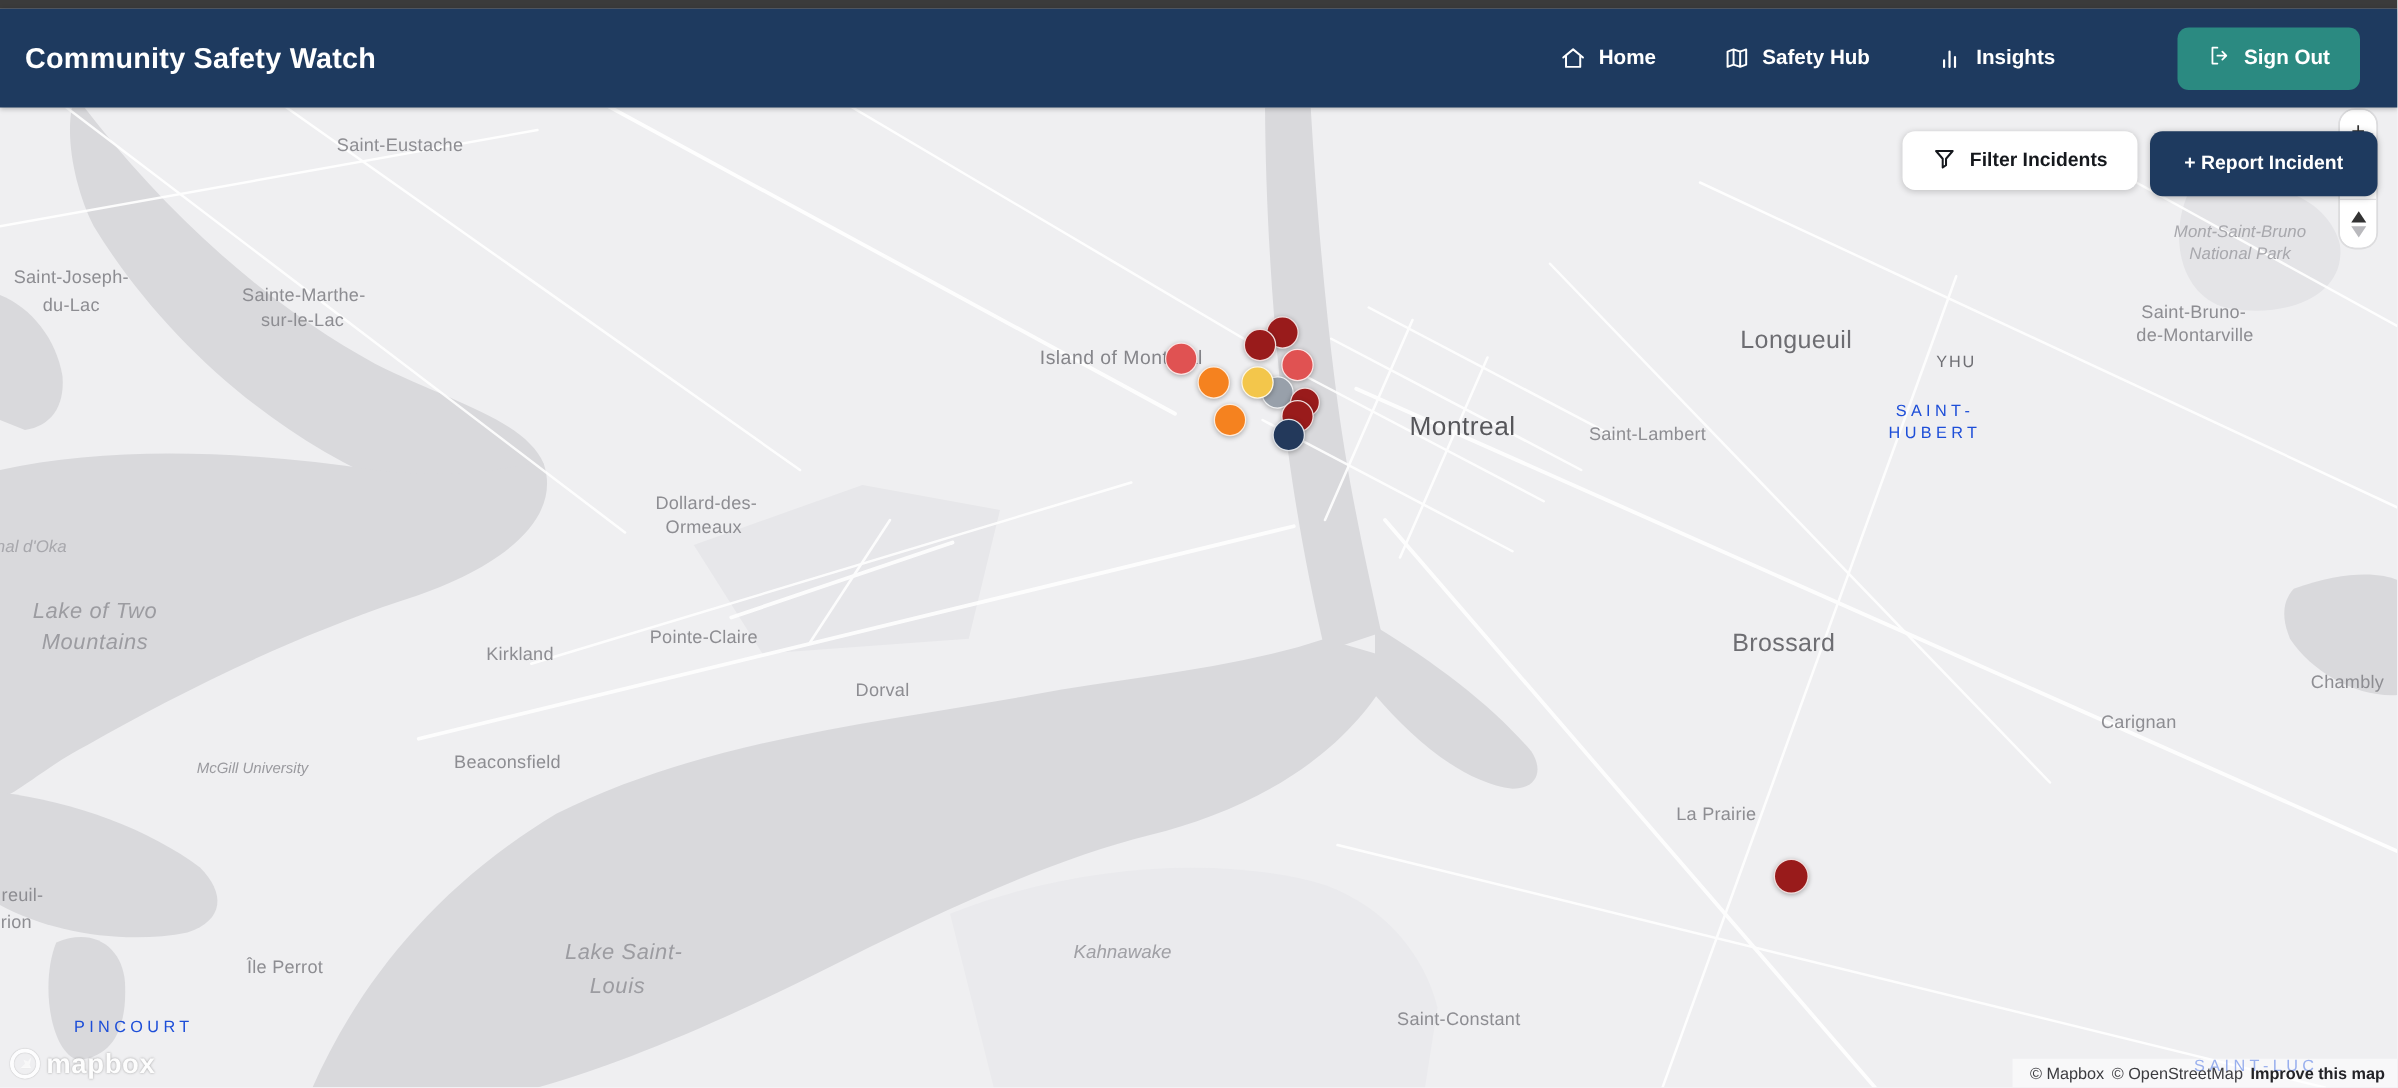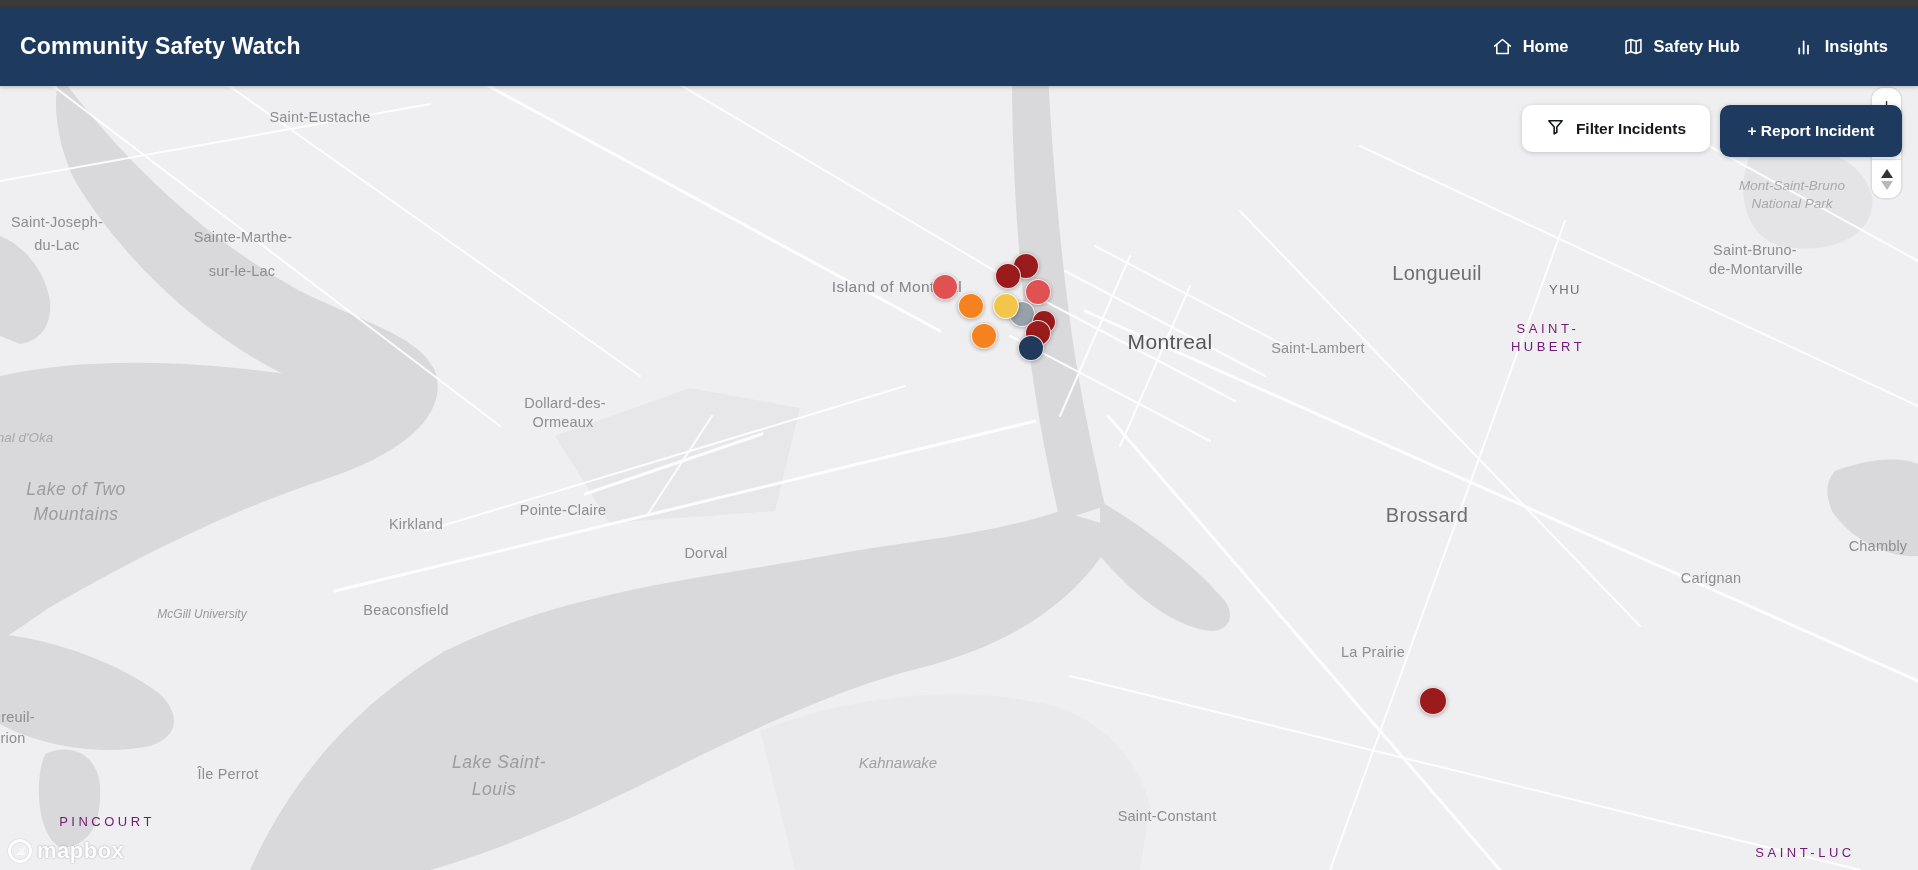--- a/index.html
+++ b/index.html
@@ -26,21 +26,21 @@
     background:#efeff1; overflow:hidden; cursor:grab; }
   .map svg.base { position:absolute; left:0; top:0; z-index:1; }
 
   .map-label { position:absolute; transform:translate(-50%,-50%); white-space:nowrap; z-index:3; }
   .city    { font-size:14.5px; color:#8d8d92; letter-spacing:.2px; }
   .city-sm { font-size:12px; color:#9a9a9f; font-style:italic; }
   .city-lg { font-size:20px; color:#6d6d72; letter-spacing:.3px; }
   .city-xl { font-size:21px; color:#56565a; font-weight:500; letter-spacing:.4px; }
   .water   { font-size:15px; font-style:italic; color:#a0a0a5; }
   .water-lg{ font-size:17.5px; font-style:italic; color:#9c9ca1; letter-spacing:.5px; }
-  .area    { font-size:13px; color:#701a75; letter-spacing:3.5px; }
+  .area    { font-size:13px; color:#1d4ed8; letter-spacing:3.5px; }
   .park    { font-size:13.5px; font-style:italic; color:#a8a8ad; }
   .poi     { font-size:13px; color:#6f6f74; letter-spacing:1.5px; }
   .island  { font-size:15.5px; color:#85858a; letter-spacing:.4px; }
 
   .marker { position:absolute; z-index:5; transform:translate(-50%,-50%); border-radius:50%;
     border:1.5px solid rgba(255,255,255,.85); box-shadow:0 1px 4px rgba(0,0,0,.3);
     cursor:pointer; }
 
   
   .btn-filter { position:absolute; z-index:20; left:1522px; top:19px; width:188px; height:47px;
@@ -108,20 +108,28 @@
         <span>Safety Hub</span>
       </div>
       <div class="nav-item">
         <span>
           <svg width="21" height="21" viewBox="0 0 24 24" fill="none" stroke="#fff" stroke-width="2" stroke-linecap="round">
               <path d="M6 20 V14 M11 20 V6 M16 20 V11"></path>
             </svg>
         </span>
         <span>Insights</span>
       </div>
+      <button class="signout">
+        <span>
+          <svg width="19" height="19" viewBox="0 0 24 24" fill="none" stroke="#fff" stroke-width="1.8" stroke-linecap="round" stroke-linejoin="round">
+              <path d="M10 4 H5 v16 h5 M15 8 l4 4 -4 4 M19 12 H10"></path>
+            </svg>
+        </span>
+        <span>Sign Out</span>
+      </button>
     </nav>
   </header>
 
   <div class="map">
 
     <svg class="base" width="1918" height="784" viewBox="0 0 1918 784">
       <g fill="#e7e7ea" stroke="none">
         <path d="M555,350 L690,302 L800,322 L775,425 L610,437 Z"></path>
         <path d="M1750,70 C1810,50 1862,70 1872,110 C1877,150 1830,170 1780,160 C1745,150 1735,105 1750,70 Z" fill="#e4e4e7"></path>
         <path d="M760,645 C860,605 980,598 1060,622 C1110,640 1140,680 1150,720 L1140,784 L795,784 Z" fill="#eaeaed"></path>
@@ -161,21 +169,21 @@
         <line x1="1070" y1="590" x2="1860" y2="784"></line>
         <line x1="1700" y1="55" x2="1918" y2="175"></line>
       </g>
     </svg>
 
     <div id="labels">
         <span class="map-label city" style="left: 320px; top: 31px;">Saint-Eustache</span>
         <span class="map-label city" style="left: 57px; top: 136px;">Saint-Joseph-</span>
         <span class="map-label city" style="left: 57px; top: 159px;">du-Lac</span>
         <span class="map-label city" style="left: 243px; top: 151px;">Sainte-Marthe-</span>
-        <span class="map-label city" style="left: 242px; top: 171px; margin-top: 14px;">sur-le-Lac</span>
+        <span class="map-label city" style="left: 242px; top: 171px;">sur-le-Lac</span>
         <span class="map-label park" style="left: 25px; top: 351px;">nal d'Oka</span>
         <span class="map-label water-lg" style="left: 76px; top: 403px;">Lake of Two</span>
         <span class="map-label water-lg" style="left: 76px; top: 428px;">Mountains</span>
         <span class="map-label city" style="left: 565px; top: 317px;">Dollard-des-</span>
         <span class="map-label city" style="left: 563px; top: 336px;">Ormeaux</span>
         <span class="map-label city" style="left: 563px; top: 424px;">Pointe-Claire</span>
         <span class="map-label city" style="left: 416px; top: 438px;">Kirkland</span>
         <span class="map-label city" style="left: 706px; top: 467px;">Dorval</span>
         <span class="map-label city" style="left: 406px; top: 524px;">Beaconsfield</span>
         <span class="map-label city-sm" style="left: 202px; top: 528px;">McGill University</span>
@@ -242,14 +250,19 @@
         <span class="tri-up"></span>
         <span class="tri-down"></span>
       </button>
     </div>
 
     <div class="mapbox-logo">
       <span class="ring"></span>
       <span class="word">mapbox</span>
     </div>
 
+    <div class="attribution">
+      <a>© Mapbox</a>
+      <a>© OpenStreetMap</a>
+      <a class="improve">Improve this map</a>
+    </div>
   </div>
 </div>
 
 </body></html>

